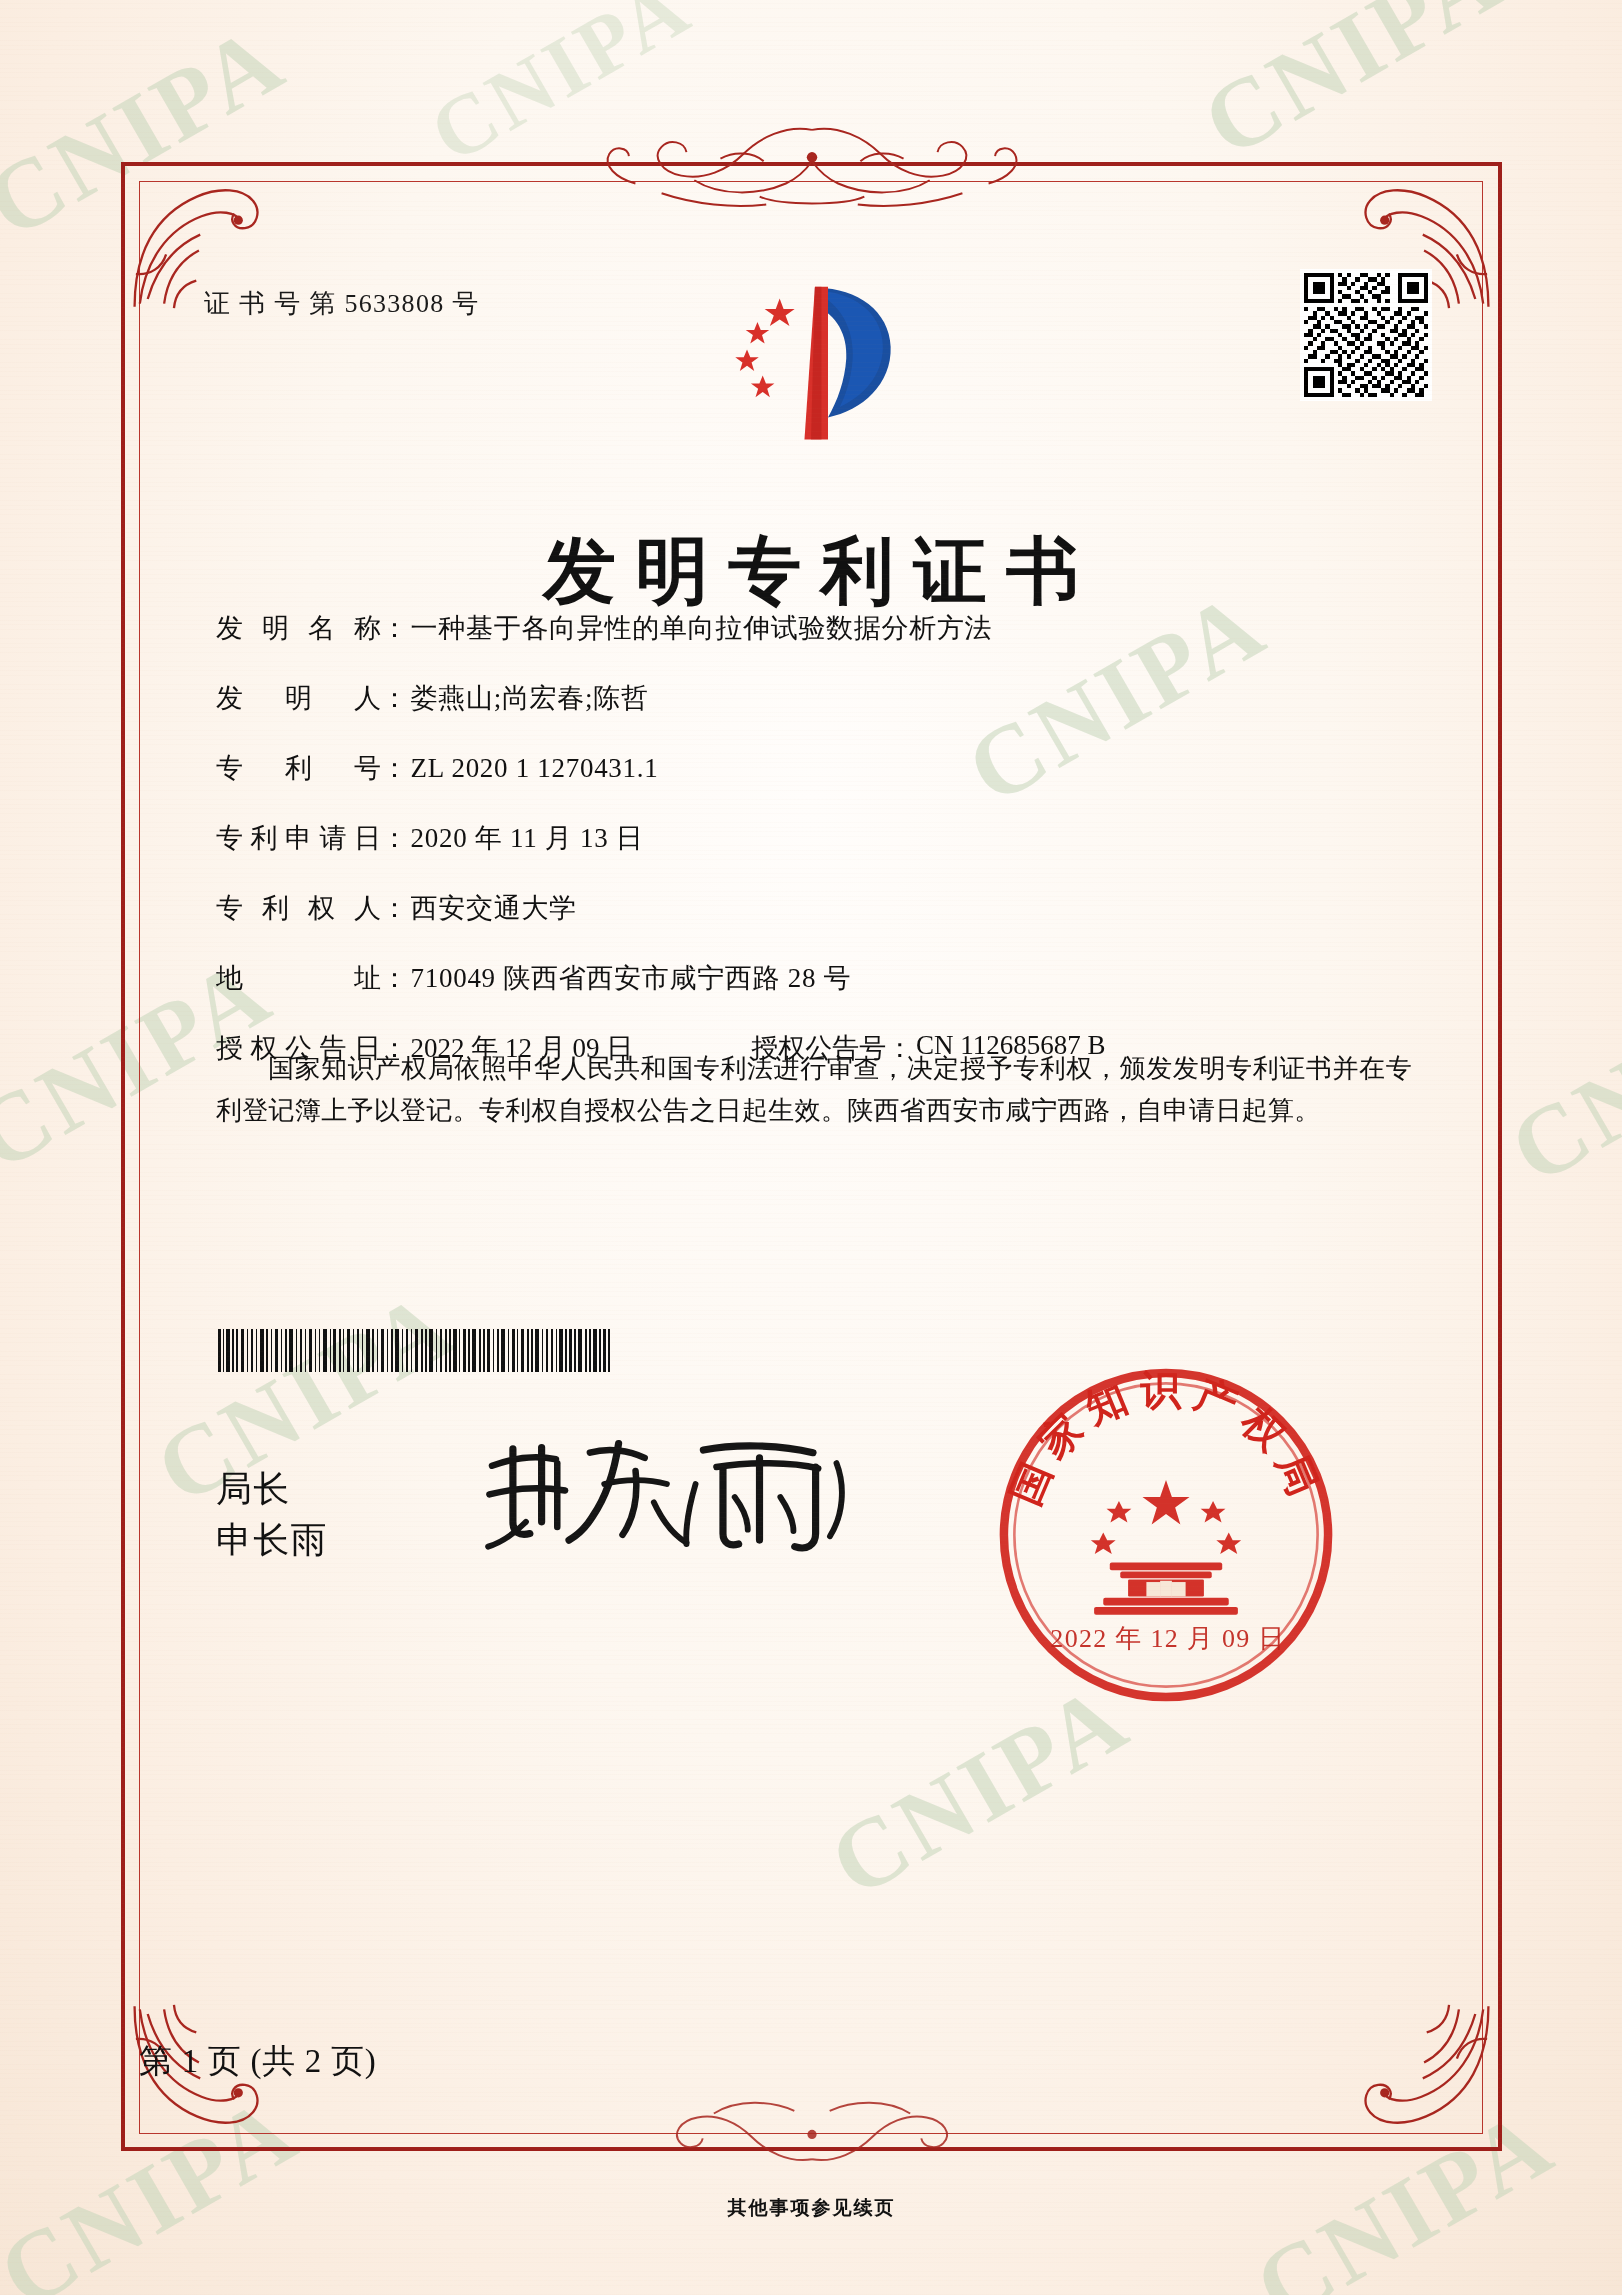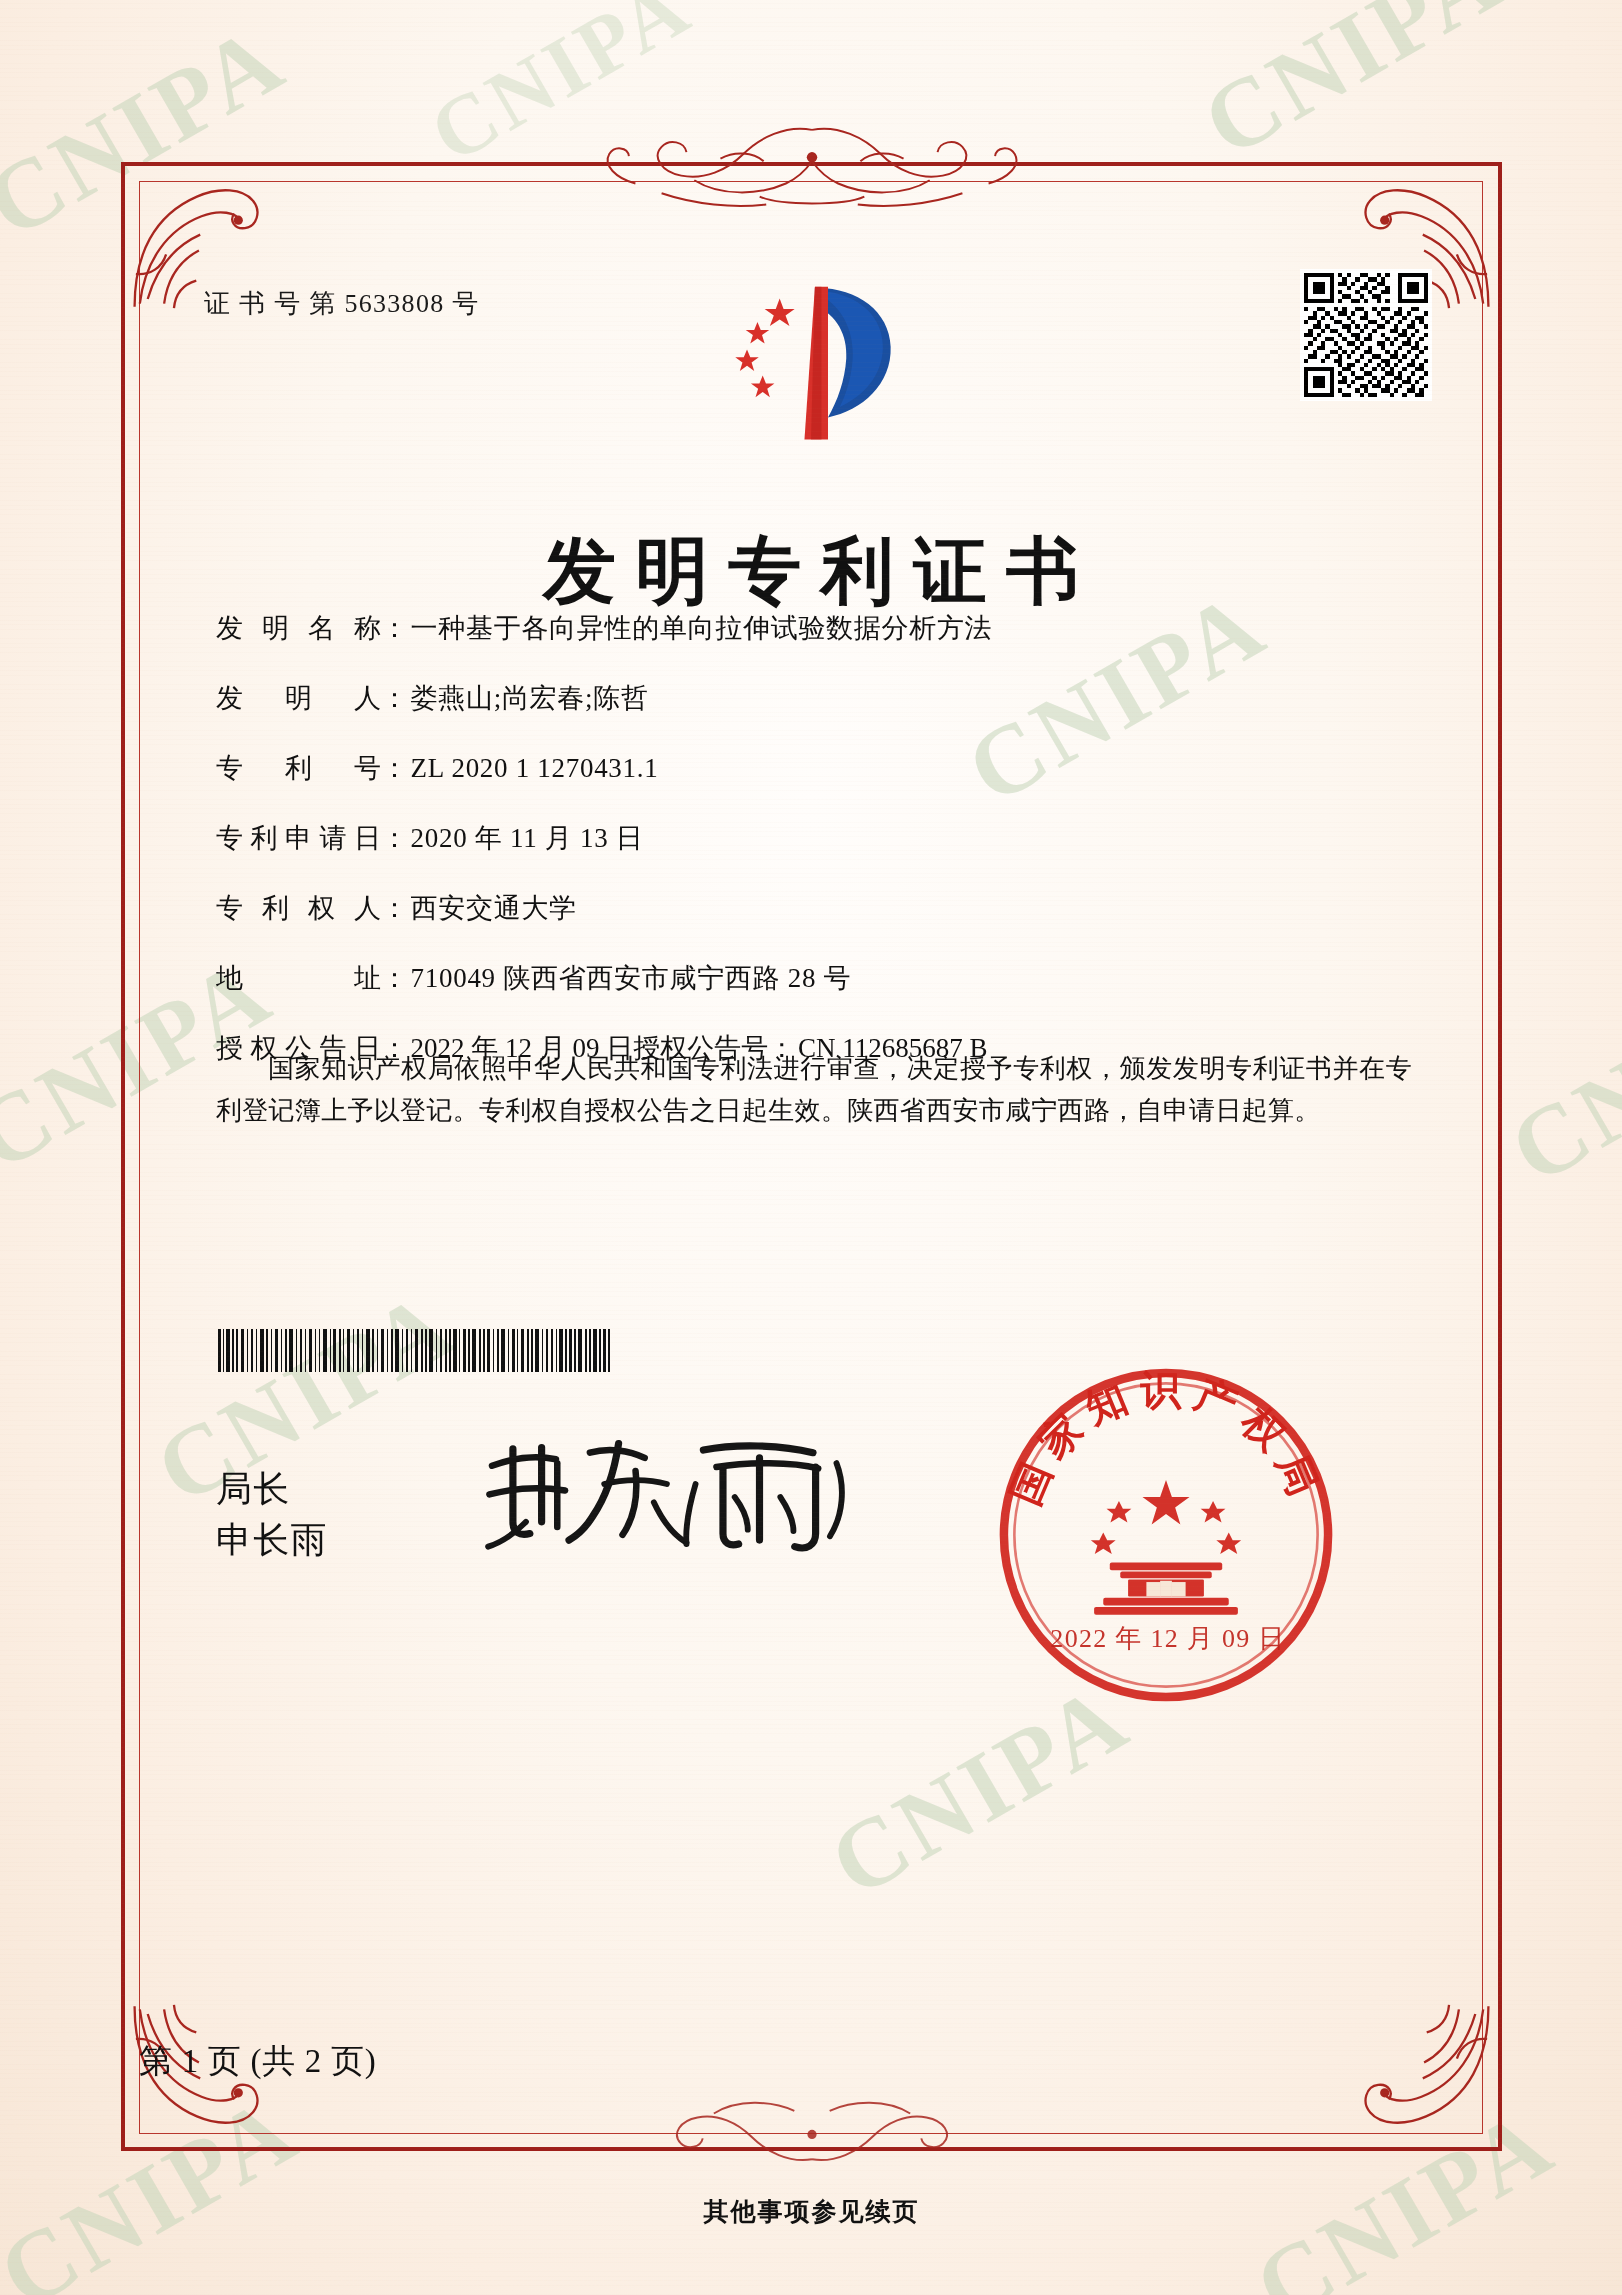--- a/index.html
+++ b/index.html
@@ -190,22 +190,23 @@
     flex: none;
     display: flex;
     justify-content: space-between;
     letter-spacing: 0;
   }
   .f-label span { display: inline-block; }
   .f-sep { flex: none; padding-right: 2.6px; }
   .f-value { flex: 1 1 auto; letter-spacing: 0.7px; }
 
   .field-row.two-col .col2 {
+    margin-left: 118px;
     display: flex;
-    align-items: center;
+    align-items: flex-start;
   }
   .two-col .c2-label { letter-spacing: 0; }
 
   
   .para {
     position: absolute;
     left: 77px;
     width: 1196px;
     font-size: 26px;
     line-height: 1.62;
@@ -281,21 +282,21 @@
     color: #111;
     letter-spacing: 0.7px;
   }
 
   
   .footer-note {
     position: absolute;
     left: 0; right: 0;
     top: 2195px;
     text-align: center;
-    font-size: 25px;
+    font-size: 19px;
     font-weight: 700;
     color: #111;
     letter-spacing: 2px;
   }
 </style>
 </head>
 <body>
 
 <div class="page">
 

